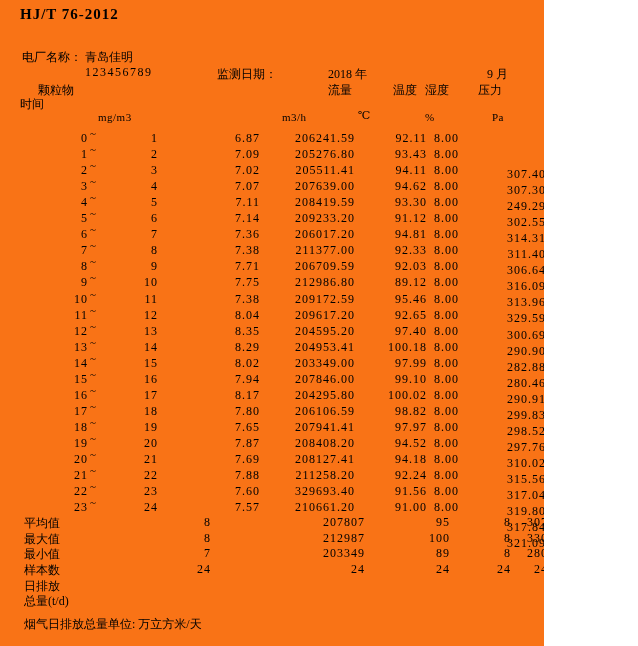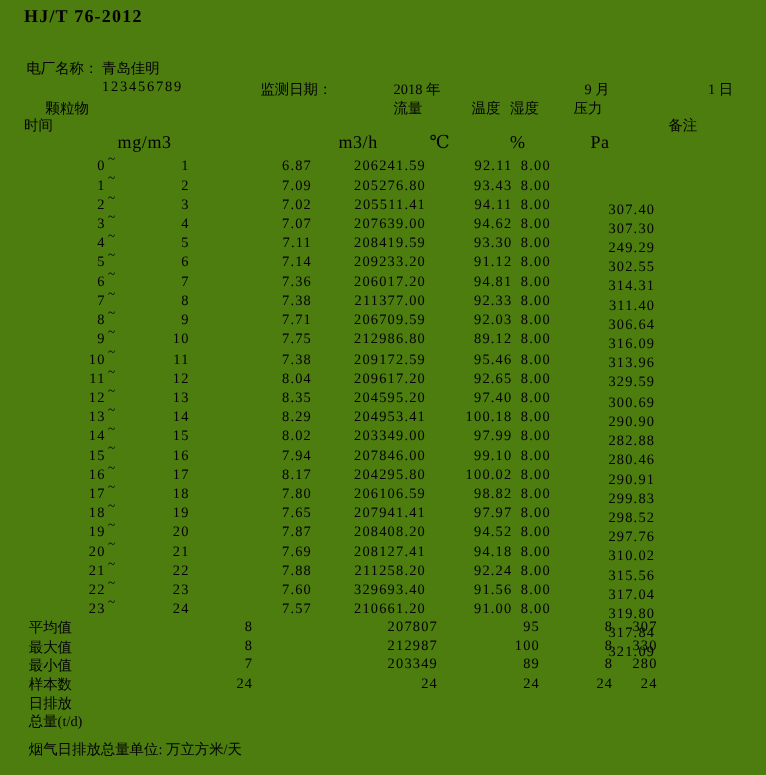--- a/index.html
+++ b/index.html
@@ -1,19 +1,19 @@
 <!DOCTYPE html>
 <html><head>
 <meta charset="utf-8">
 <style>
   html,body{margin:0;padding:0;background:#ffffff;}
   .page{
     position:relative;
-    width:638px;height:646px;
-    background:#4d7c0f;
+    width:544px;height:646px;
+    background:#f97316;
     color:#000;
     font-family:"Liberation Serif","DejaVu Serif",serif;
     font-size:12px;
     overflow:hidden;
   }
   .abs{position:absolute;white-space:nowrap;}
   .std-code{left:20px;top:6px;font-size:15px;font-weight:bold;letter-spacing:1px;}
   .title{left:213px;top:19px;font-size:20px;font-weight:bold;letter-spacing:2px;}
   .plant-label{left:22px;top:49px;}
   .plant-name{left:85px;top:49px;}
@@ -23,21 +23,21 @@
   .date-year{left:328px;top:66px;}
   .date-month{left:487px;top:66px;}
   .date-day{left:590px;top:66px;}
   .h-pm{left:38px;top:82px;}
   .h-flow{left:328px;top:82px;}
   .h-temp{left:393px;top:82px;}
   .h-hum{left:425px;top:82px;}
   .h-pres{left:478px;top:82px;}
   .h-time{left:20px;top:96px;}
   .h-remark{left:557px;top:96px;}
-  .unit{font-size:15px;letter-spacing:0.5px;}
+  .unit{font-size:11px;letter-spacing:0.5px;}
   .u-pm{left:98px;top:111px;}
   .u-flow{left:282px;top:111px;}
   .u-temp{left:358px;top:109px;}
   .u-hum{left:425px;top:111px;}
   .u-pres{left:492px;top:111px;}
   
   .row{position:absolute;left:0;width:638px;height:16px;}
   .row span{position:absolute;white-space:nowrap;letter-spacing:1px;}
   .c-from{right:550px;}
   .c-tilde{left:90px;top:-4px;font-size:11px;letter-spacing:0;}

